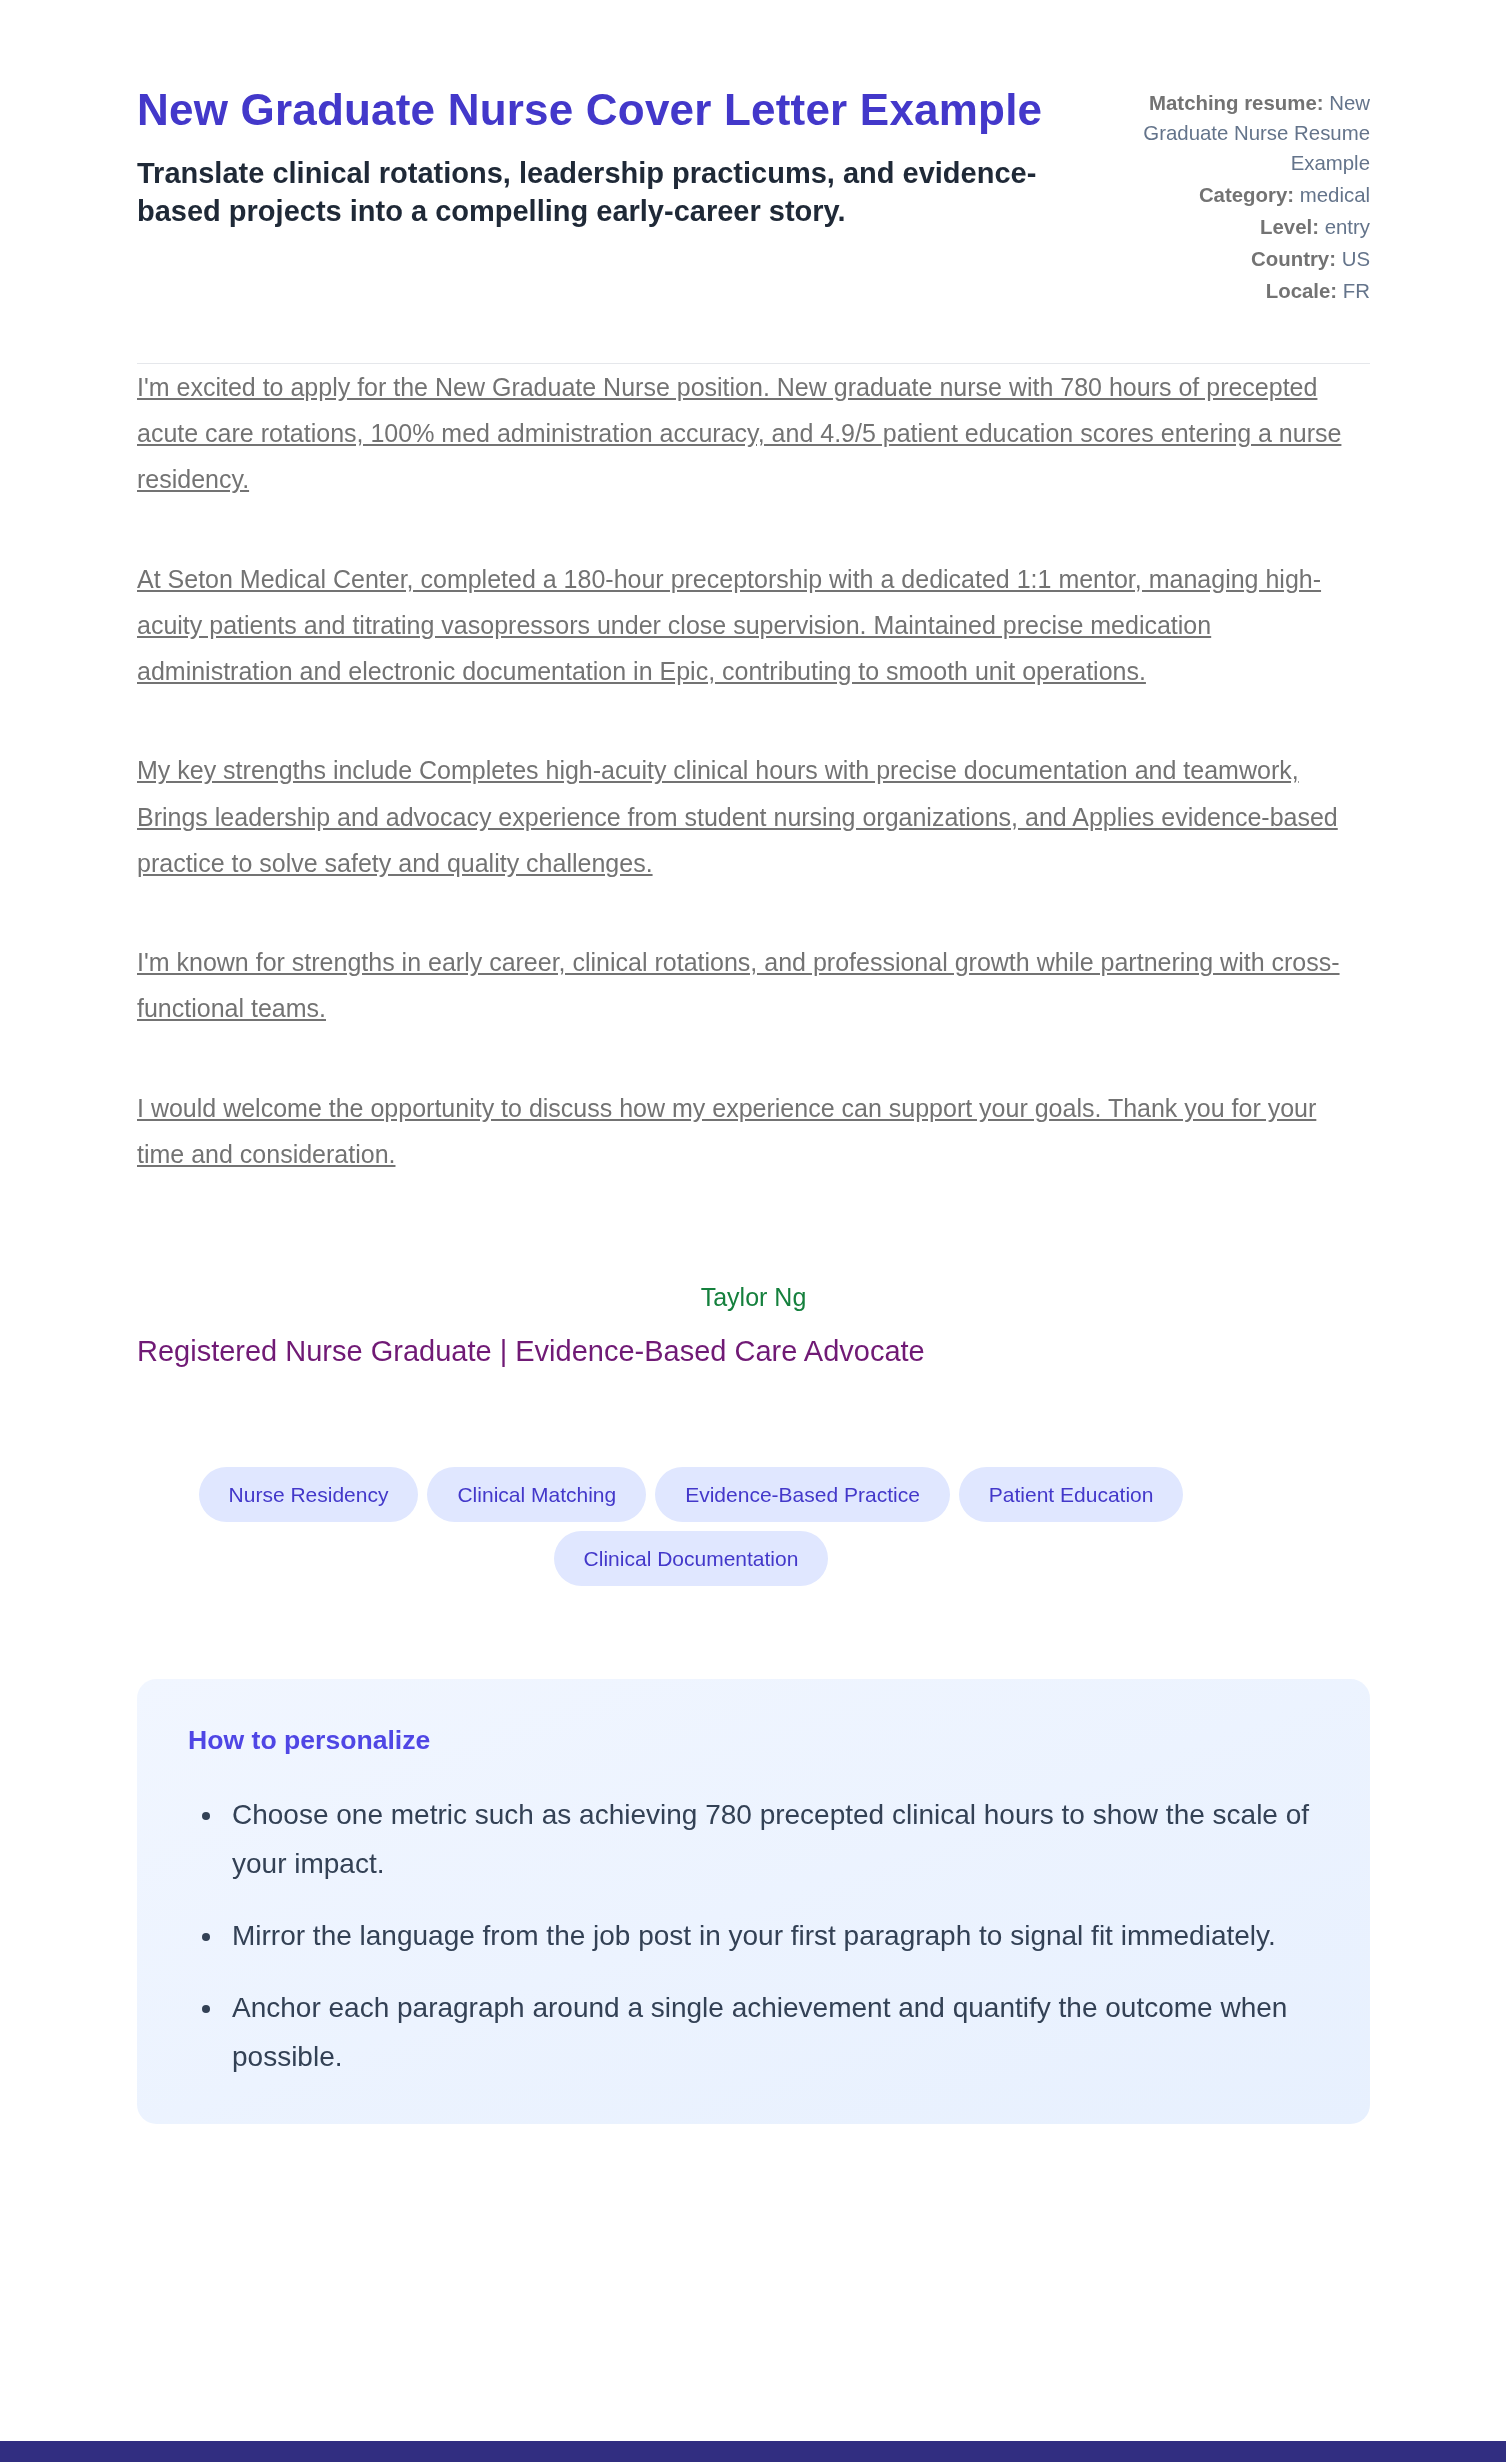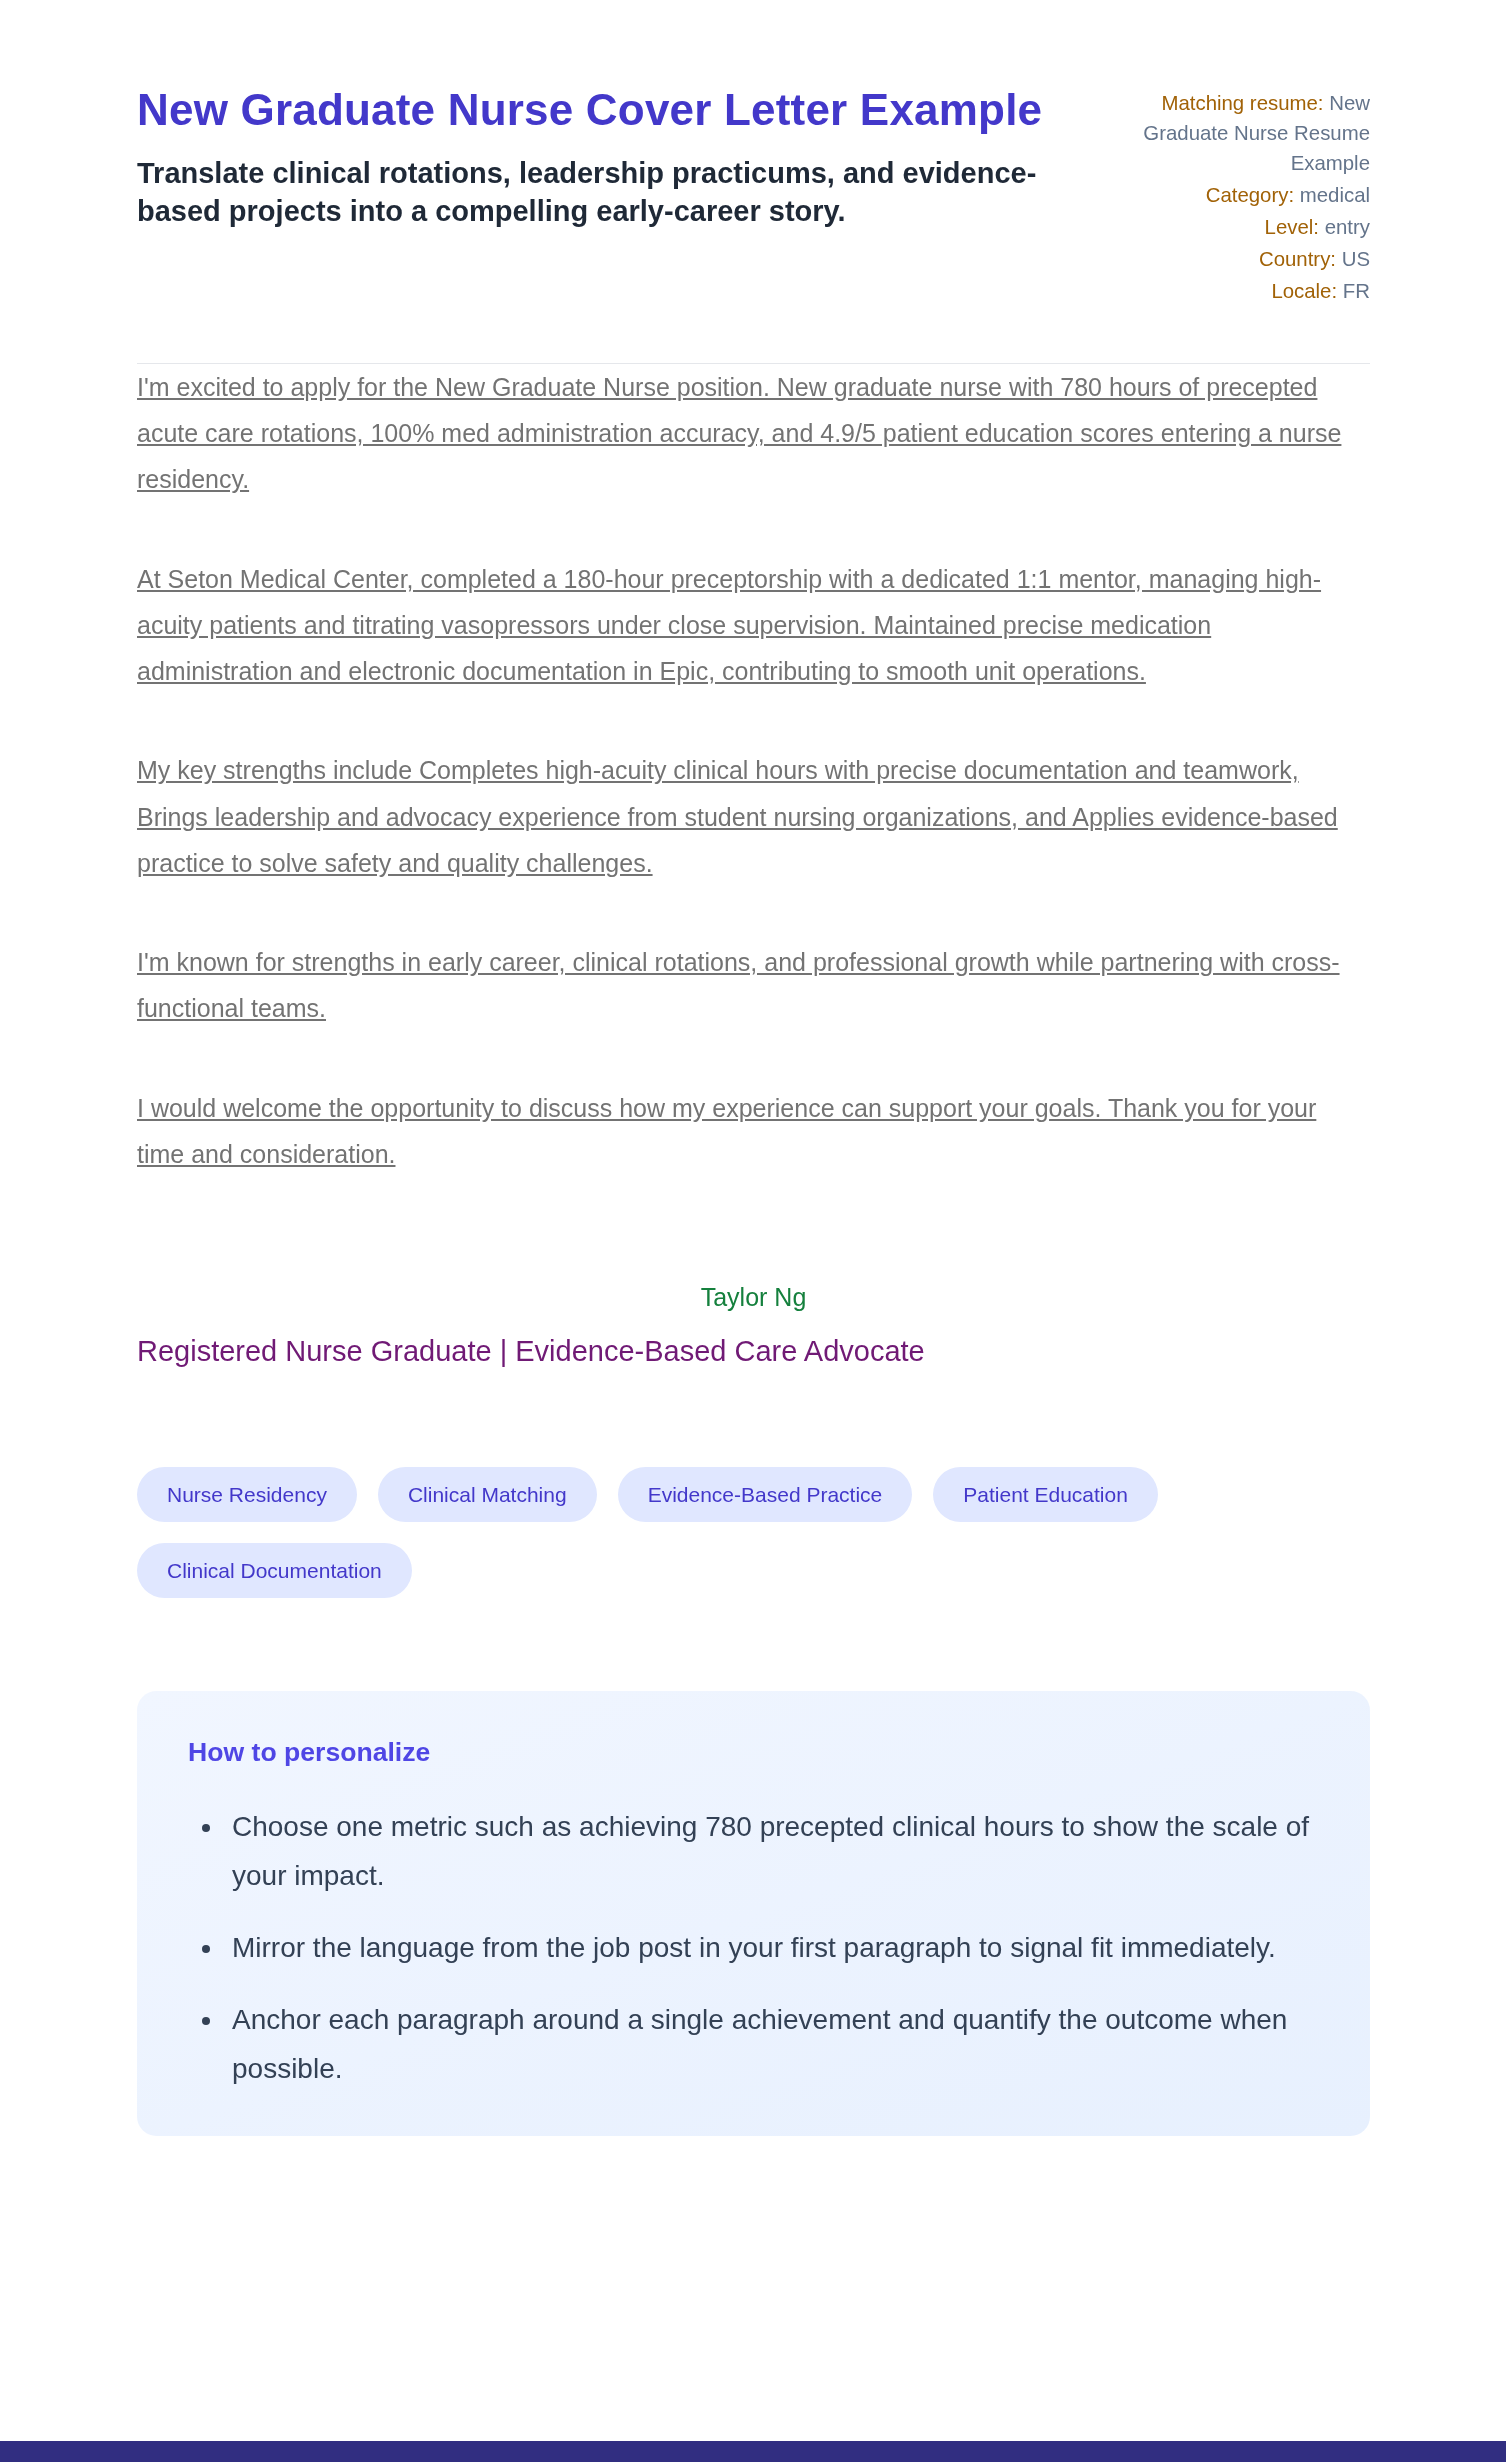--- a/index.html
+++ b/index.html
@@ -38,21 +38,21 @@
   }
   .meta {
     flex: 0 0 284px;
     width: 284px;
     text-align: right;
     font-size: 20.4px;
     line-height: 1.48;
     padding-top: 3.5px;
   }
   .meta-row { margin: 0 0 1.8px 0; }
-  .meta-label { font-weight: 400; color: #a16207; }
+  .meta-label { font-weight: 700; color: #737373; }
   .meta-value { font-weight: 400; color: #64748b; }
   
   .divider {
     border: none;
     border-top: 1.8px solid #e5e7eb;
     margin: 55px 0 0 0;
   }
   
   .salutation {
     margin: 73px 0 46px 0;
@@ -78,22 +78,23 @@
   .sig-title {
     margin: 23px 0 0 0;
     font-size: 29px;
     color: #701a75;
   }
   
   .tags {
     margin-top: 99px;
     display: flex;
     flex-wrap: wrap;
-    gap: 21px;
+    gap: 9px;
     max-width: 1108px;
+    justify-content: center;
   }
   .tag {
     display: inline-block;
     background: #e0e7ff;
     color: #4338ca;
     font-size: 21px;
     line-height: 1;
     padding: 17px 30px;
     border-radius: 885px;
     white-space: nowrap;

